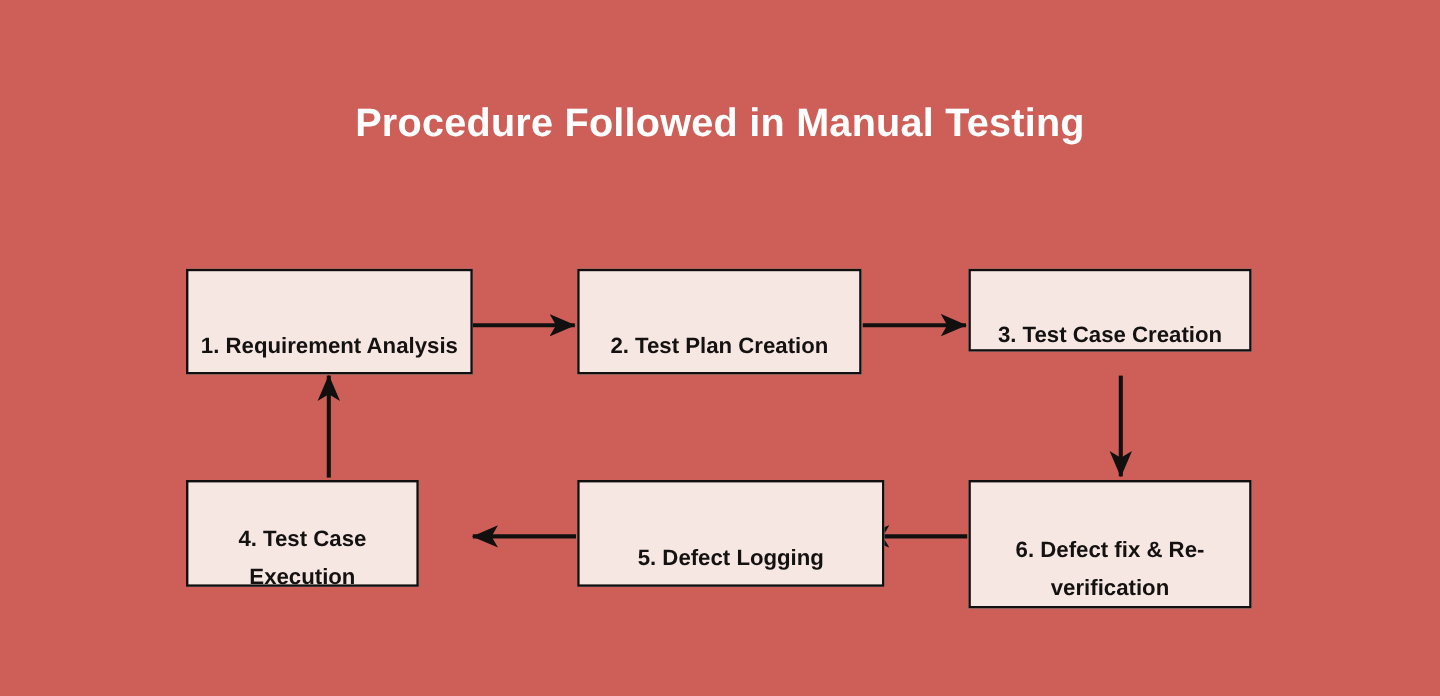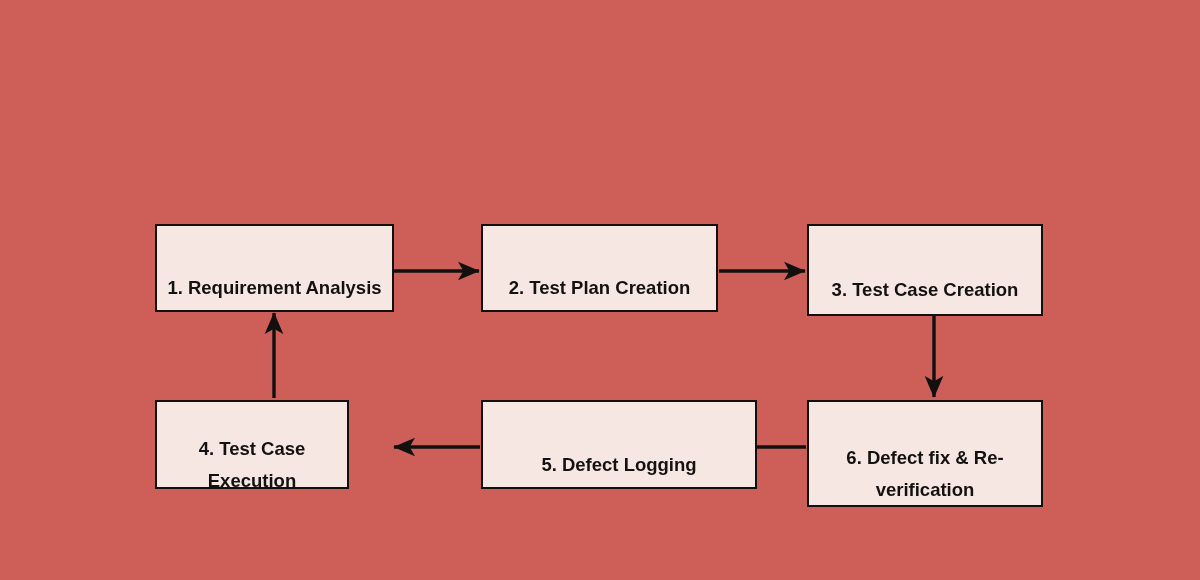--- a/index.html
+++ b/index.html
@@ -58,20 +58,21 @@
     width: 1200px;
     height: 580px;
     pointer-events: none;
   }
 </style>
 </head>
 <body>
 
 <div id="stage">
 
+  <div id="diagram-title">Procedure Followed in Manual Testing</div>
 
   <svg id="svg-connectors" viewBox="0 0 1200 580" xmlns="http://www.w3.org/2000/svg">
     <defs>
       <marker id="arrowhead" markerWidth="7" markerHeight="7" refX="6.2" refY="3.1" orient="auto" markerUnits="strokeWidth">
         <path d="M 0 0.35 L 6.4 3.1 L 0 5.85 L 1.6 3.1 Z" fill="#11100f"></path>
       </marker>
     </defs>
 
     <g>
       <line x1="394" y1="271" x2="479" y2="271" stroke="#11100f" stroke-width="3.4" marker-end="url(#arrowhead)"></line>
@@ -99,29 +100,29 @@
   </svg>
 
   <div class="flow-box" style="left:155px; top:224px; width:239px; height:88px;">
     <span class="box-label">1. Requirement Analysis</span>
   </div>
 
   <div class="flow-box" style="left:481px; top:224px; width:237px; height:88px;">
     <span class="box-label">2. Test Plan Creation</span>
   </div>
 
-  <div class="flow-box" style="left:807px; top:224px; width:236px; height:92px;">
+  <div class="flow-box" style="left:807px; top:224px; width:236px; height:69px;">
     <span class="box-label">3. Test Case Creation</span>
   </div>
 
   <div class="flow-box" style="left:155px; top:400px; width:194px; height:89px;">
     <span class="box-label">4. Test Case Execution</span>
   </div>
 
-  <div class="flow-box" style="left:481px; top:400px; width:276px; height:89px;">
+  <div class="flow-box" style="left:481px; top:400px; width:256px; height:89px;">
     <span class="box-label">5. Defect Logging</span>
   </div>
 
   <div class="flow-box" style="left:807px; top:400px; width:236px; height:107px;">
     <span class="box-label">6. Defect fix &amp; Re-verification</span>
   </div>
 
 </div>
 
 </body></html>

